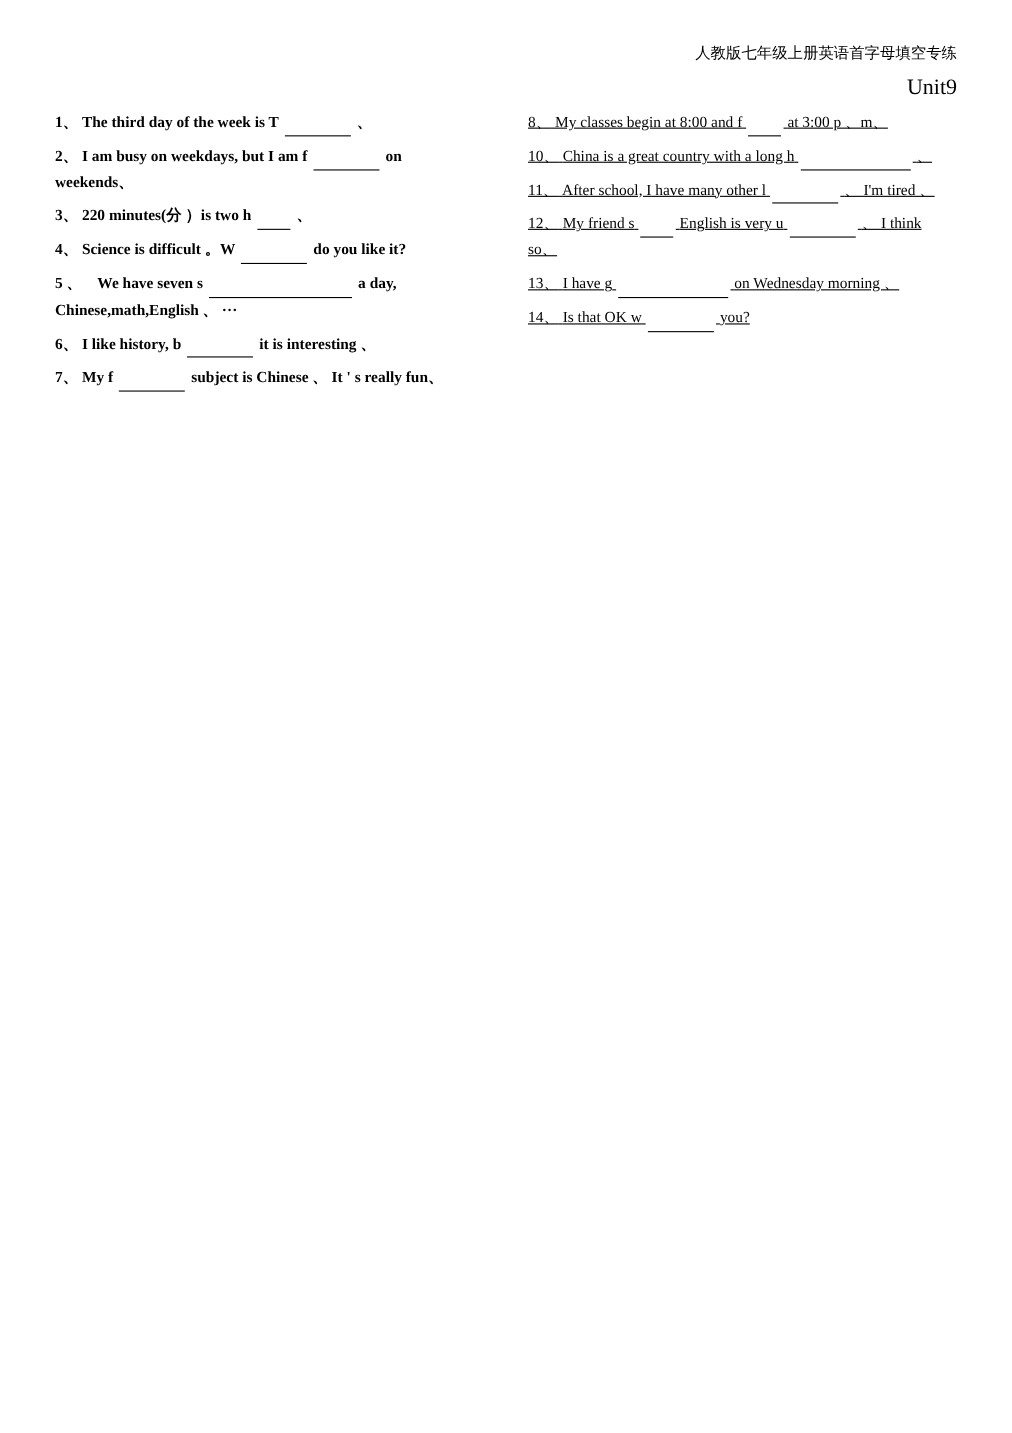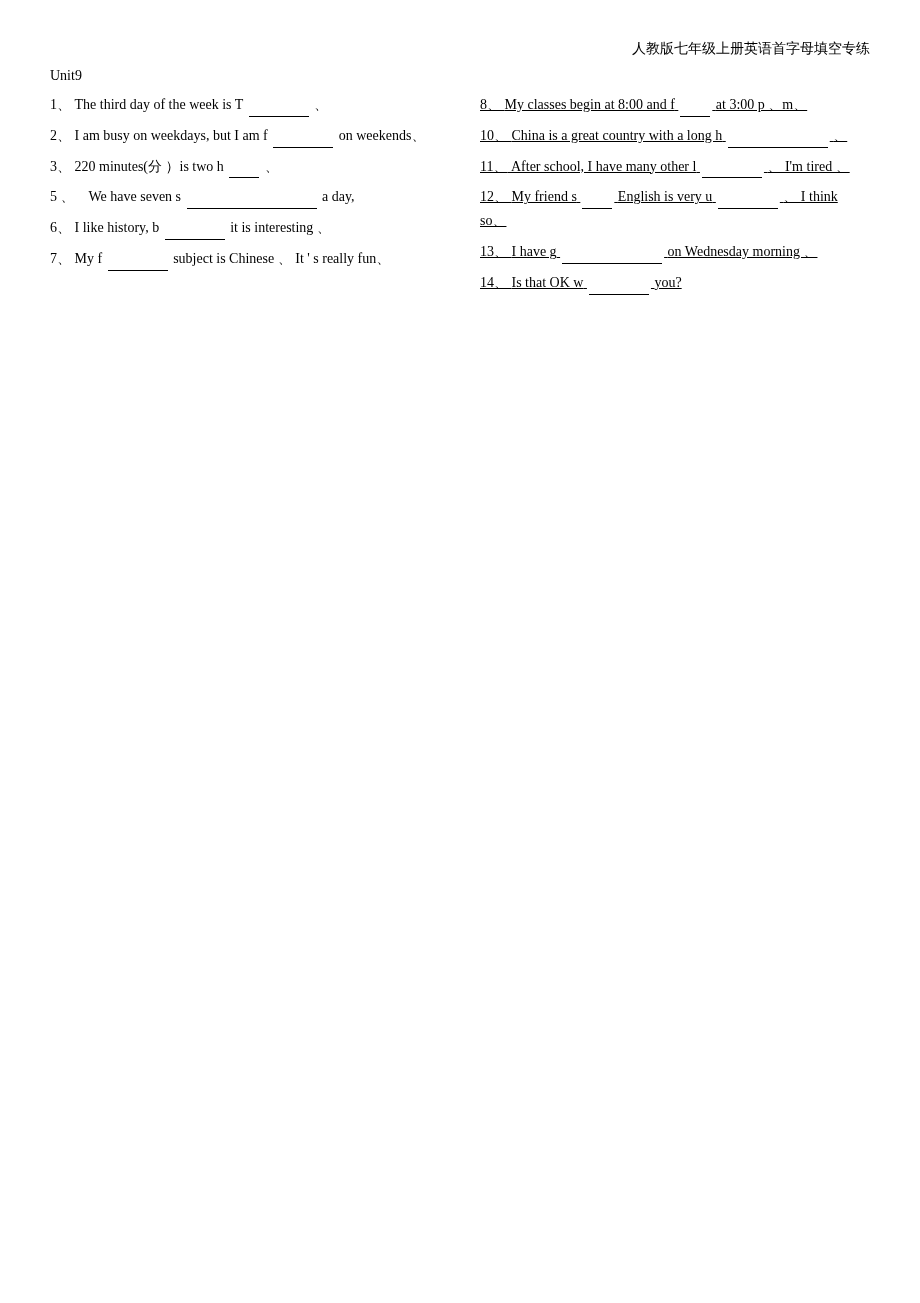--- a/index.html
+++ b/index.html
@@ -15,30 +15,32 @@
       width: 920px;
       min-height: 1303px;
       padding: 40px 50px;
     }
     .page-title {
       text-align: right;
       font-size: 14px;
       margin-bottom: 10px;
     }
     .unit-label {
-      font-size: 14px;
+      font-size: 20px;
       margin-bottom: 8px;
+      text-align: right;
     }
     .content-area {
       display: grid;
       grid-template-columns: 1fr 1fr;
       gap: 0 20px;
     }
     .left-col {
       padding-right: 10px;
+      font-weight: bold;
     }
     .right-col {
       padding-left: 10px;
       text-decoration: underline;
     }
     .item {
       margin-bottom: 6px;
       line-height: 1.7;
       font-size: 14px;
     }
@@ -98,26 +100,35 @@
       <span>on weekends、</span>
     </div>
 
     <div class="item">
       <span>3、</span>
       <span> 220 minutes(分 ）is two h</span>
       <span class="blank blank-sm">&nbsp;</span>
       <span>、</span>
     </div>
 
+    <div class="item">
+      <span>4、</span>
+      <span> Science is difficult 。W</span>
+      <span class="blank blank-md">&nbsp;</span>
+      <span> do you like it?</span>
+    </div>
 
     <div class="item5-wrap">
       <span>5 、</span>
       <span>&nbsp;&nbsp;&nbsp;We have seven s</span>
       <span class="blank blank-xl">&nbsp;</span>
       <span>a day,</span>
+      <div class="item5-line2">
+        <span>Chinese,math,English 、 ···</span>
+      </div>
     </div>
 
     <div class="item">
       <span>6、</span>
       <span> I like history, b</span>
       <span class="blank blank-md">&nbsp;</span>
       <span> it is interesting 、</span>
     </div>
 
     <div class="item">

